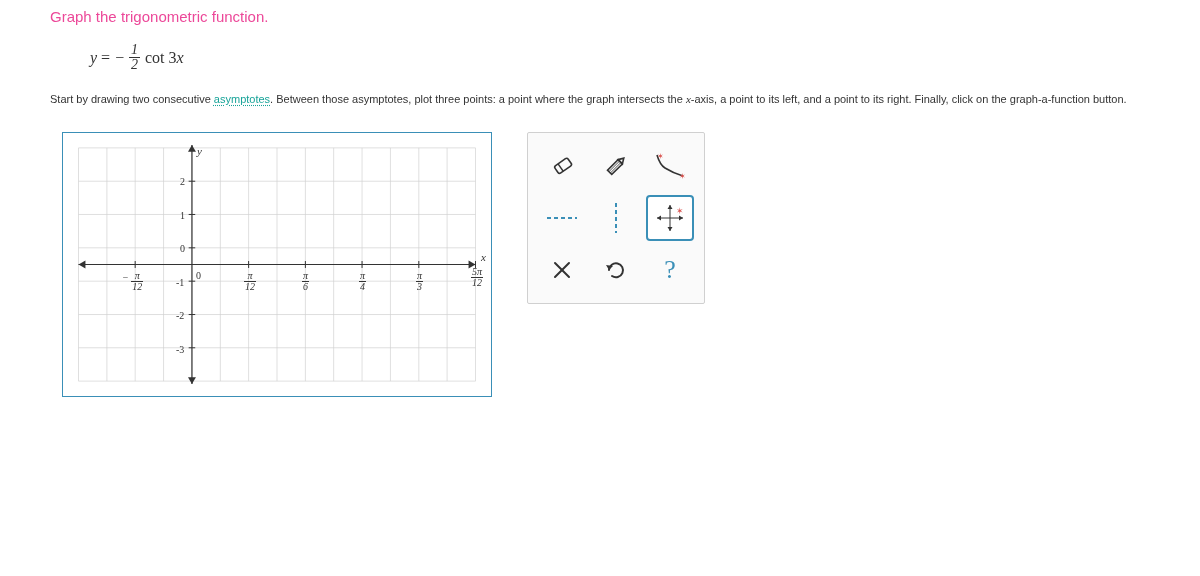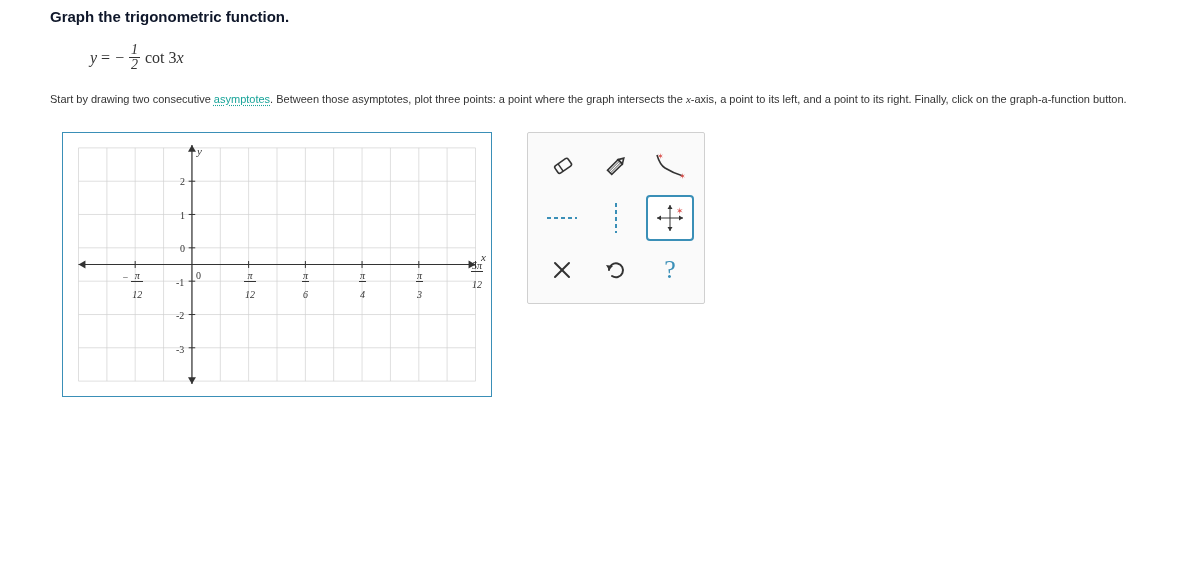--- a/index.html
+++ b/index.html
@@ -12,23 +12,22 @@
     font-size: 14px;
   }
   .page {
     width: 1200px;
     height: 576px;
     position: relative;
     padding: 8px 50px 0 50px;
   }
   .title {
     font-size: 15px;
-    color: #0f172a;
+    color: #ec4899;
     margin-bottom: 18px;
-    font-weight: bold;
   }
   .equation {
     margin-left: 40px;
     margin-bottom: 20px;
     font-family: 'Times New Roman', serif;
     font-style: italic;
     font-size: 16px;
     display: flex;
     align-items: center;
   }
@@ -44,21 +43,21 @@
   .frac .num { font-size: 14px; padding: 0 2px; }
   .frac .den { font-size: 14px; border-top: 1px solid #333; padding: 0 2px; }
   .frac-sm {
     display: inline-flex;
     flex-direction: column;
     align-items: center;
     line-height: 1;
     font-size: 10px;
   }
   .frac-sm .num { padding: 0 1px; }
-  .frac-sm .den { border-top: 0.8px solid #333; padding: 8px 1px; }
+  .frac-sm .den { border-top: 0.8px solid #333; padding: 0 1px; }
   .equation .trig {
     font-style: normal;
     font-family: 'Times New Roman', serif;
     margin-left: 3px;
   }
   .instructions {
     font-size: 11px;
     color: #333;
     line-height: 1.4;
     margin-bottom: 25px;
@@ -242,21 +241,21 @@
             <span class="num">π</span>
             <span class="den">4</span>
           </span>
       </span>
       <span class="tick-label" style="left:353px; top:137px;font-style:italic">
         <span class="frac-sm">
             <span class="num">π</span>
             <span class="den">3</span>
           </span>
       </span>
-      <span class="tick-label" style="left:408px; top:127px;font-style:italic">
+      <span class="tick-label" style="left:408px; top:133px;font-style:italic">
         <span class="frac-sm">
             <span class="num">5π</span>
             <span class="den">12</span>
           </span>
       </span>
     </div>
 
     <div class="tool-panel">
 
       <div class="tool-btn no-border">

